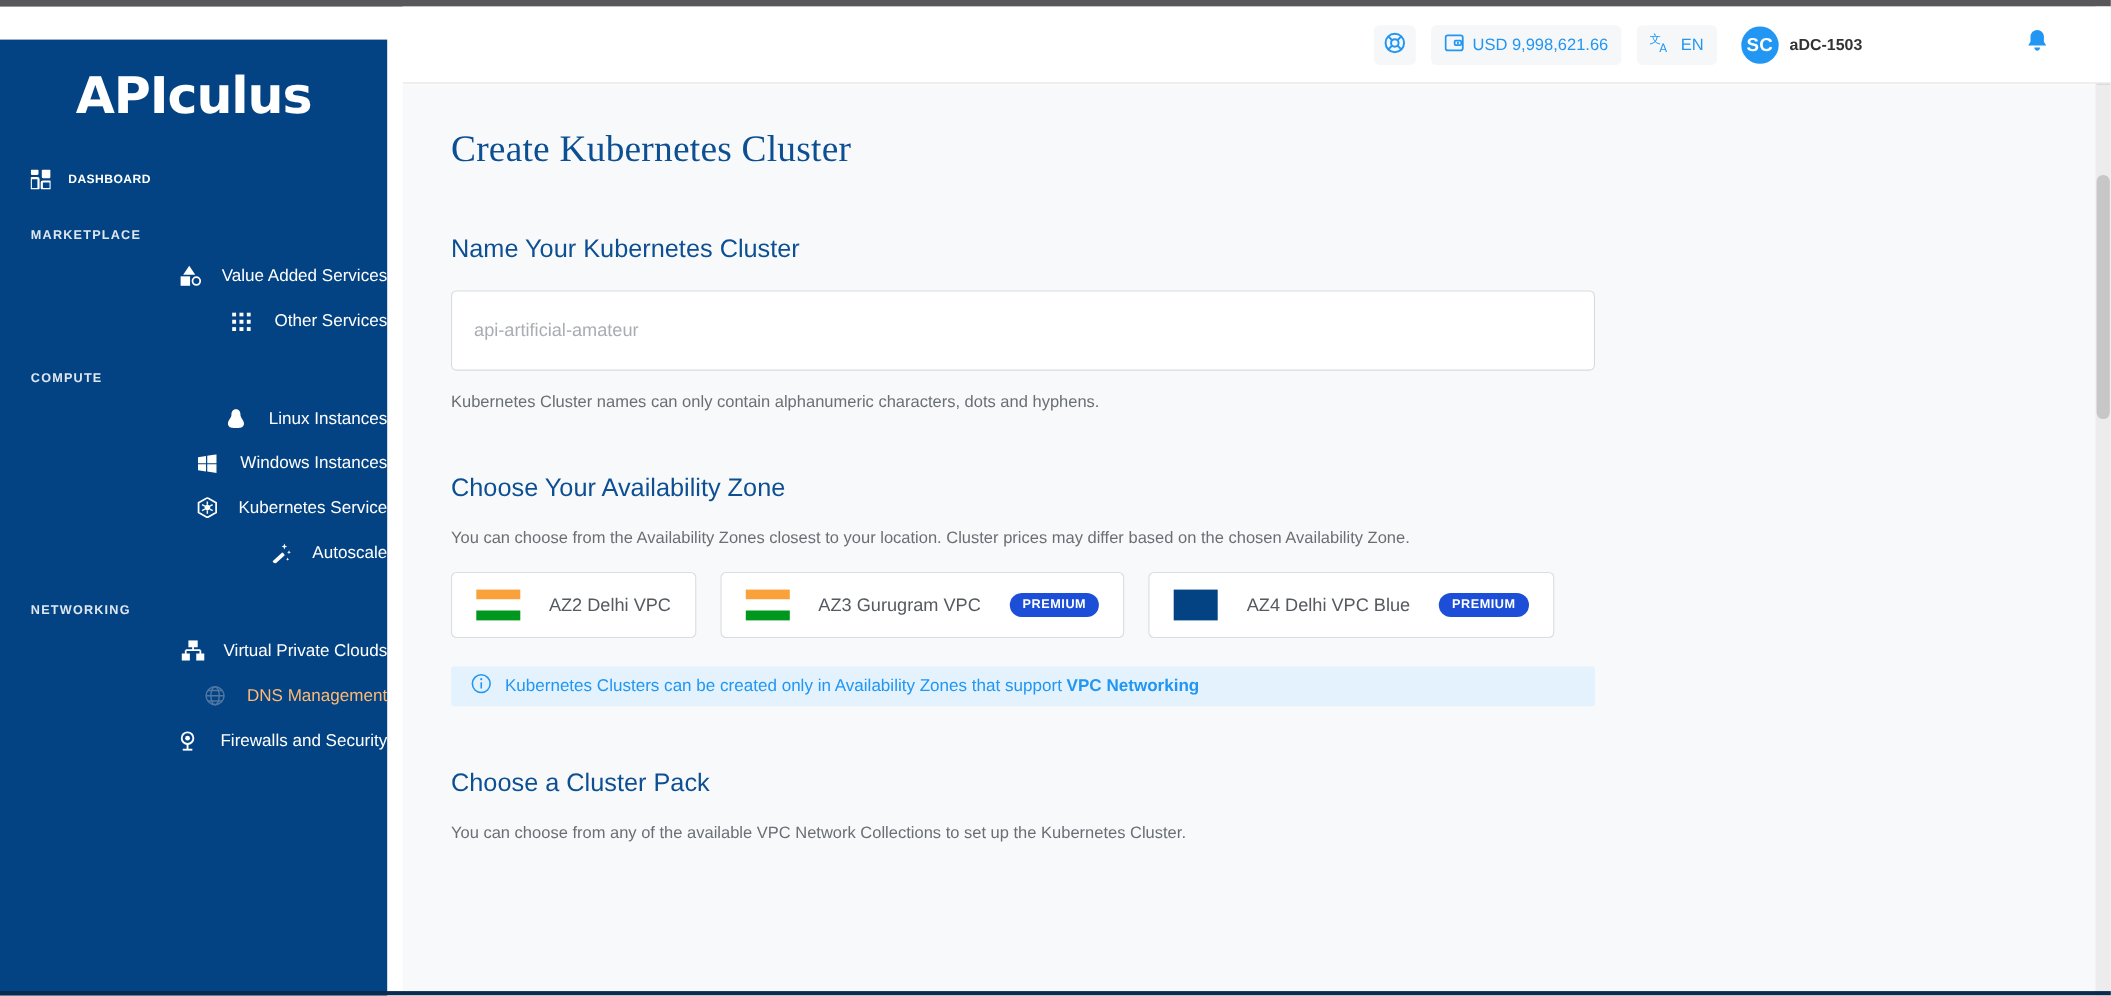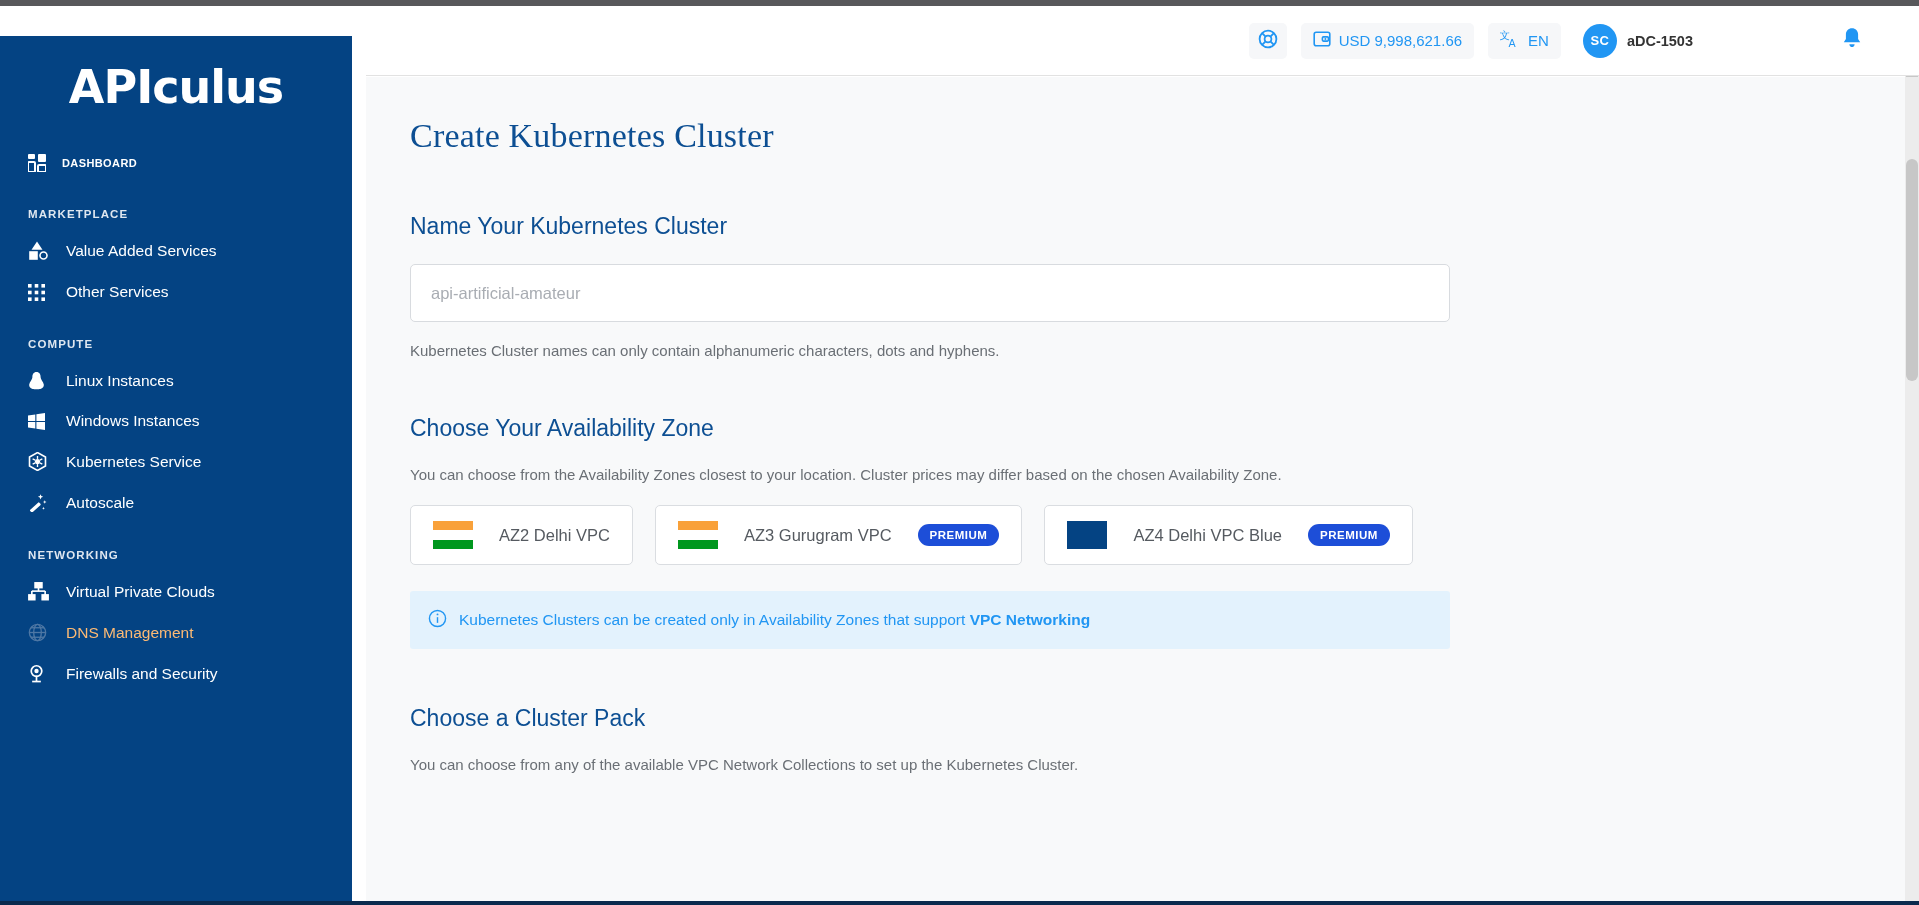--- a/index.html
+++ b/index.html
@@ -49,21 +49,21 @@
 
   .nav-section {
     color: #dfe7f0; font-size: 11.5px; font-weight: bold;
     letter-spacing: 1.1px;
     padding: 26px 0 10px 28px;
   }
   .nav-item {
     display: flex; align-items: center;
     padding: 11px 0 11px 28px;
     color: #ffffff; font-size: 15.5px;
-    cursor: pointer; white-space: nowrap;
+    cursor: pointer; white-space: nowrap; justify-content: flex-end;
   }
   .nav-item.disabled { color: #fdba74; }
   .nav-item .ico { width: 38px; display:flex; align-items:center; flex: 0 0 38px; }
   .nav-item .ico svg { display:block; }
   .nav-item.disabled .ico svg { opacity: .55; }
 
   
   .sb-track {
     position: absolute; top: 6px; right: 0;
     width: 14px; height: 899px;
@@ -91,21 +91,21 @@
     cursor: pointer; margin-left: 14px;
   }
   .hdr-btn.icon-only { padding: 0 9px; }
   .hdr-user {
     display: flex; align-items: center; gap: 10px;
     margin-left: 22px; cursor: pointer;
   }
   .avatar {
     width: 34px; height: 34px; border-radius: 50%;
     background: #2196f3; color: #fff;
-    font-size: 13px; font-weight: bold;
+    font-size: 17px; font-weight: bold;
     display: flex; align-items: center; justify-content: center;
     letter-spacing: .4px;
   }
   .user-name { font-size: 14.5px; font-weight: bold; color: #333; }
   .bell { margin-left: 148px; margin-right: 56px; cursor: pointer; display:flex; }
 
   
   .main {
     position: absolute; top: 77px; left: 366px;
     width: 1553px; height: 828px;
@@ -116,21 +116,21 @@
 
   .page-title {
     color: #0d4f93; font-size: 34px; font-weight: normal;
     letter-spacing: .2px; margin-bottom: 58px; font-family: Liberation Serif, serif;
   }
   .sec-title {
     color: #0d4f93; font-size: 23px; font-weight: normal;
     margin-bottom: 24px;
   }
   .name-input {
-    width: 1040px; height: 58px;
+    width: 1040px; height: 73px;
     border: 1px solid #d8dbdf; border-radius: 5px;
     background: #ffffff;
     font-size: 16.5px; color: #333;
     padding: 0 20px;
     font-family: "Liberation Sans", sans-serif;
     outline: none;
   }
   .name-input::placeholder { color: #a9adb3; }
   .hint {
     margin-top: 20px; font-size: 15px; color: #6a6f75;
@@ -159,21 +159,21 @@
   .az-label { font-size: 16.5px; color: #555a60; white-space: nowrap; }
   .badge {
     background: #1d4ed8; color: #ffffff;
     font-size: 11.5px; font-weight: bold; letter-spacing: .5px;
     padding: 5px 12px; border-radius: 11px;
     white-space: nowrap;
   }
 
   .info-bar {
     margin-top: 26px;
-    width: 1040px; height: 58px;
+    width: 1040px; height: 36px;
     background: #e3f2fd; border-radius: 3px;
     display: flex; align-items: center;
     padding: 0 18px; gap: 12px;
   }
   .info-bar .txt { color: #2196f3; font-size: 15.5px; }
   .info-bar .txt b { font-weight: bold; }
 
   .cut-line { font-size: 15px; color: #6a6f75; margin-top: 22px; }
 
   

